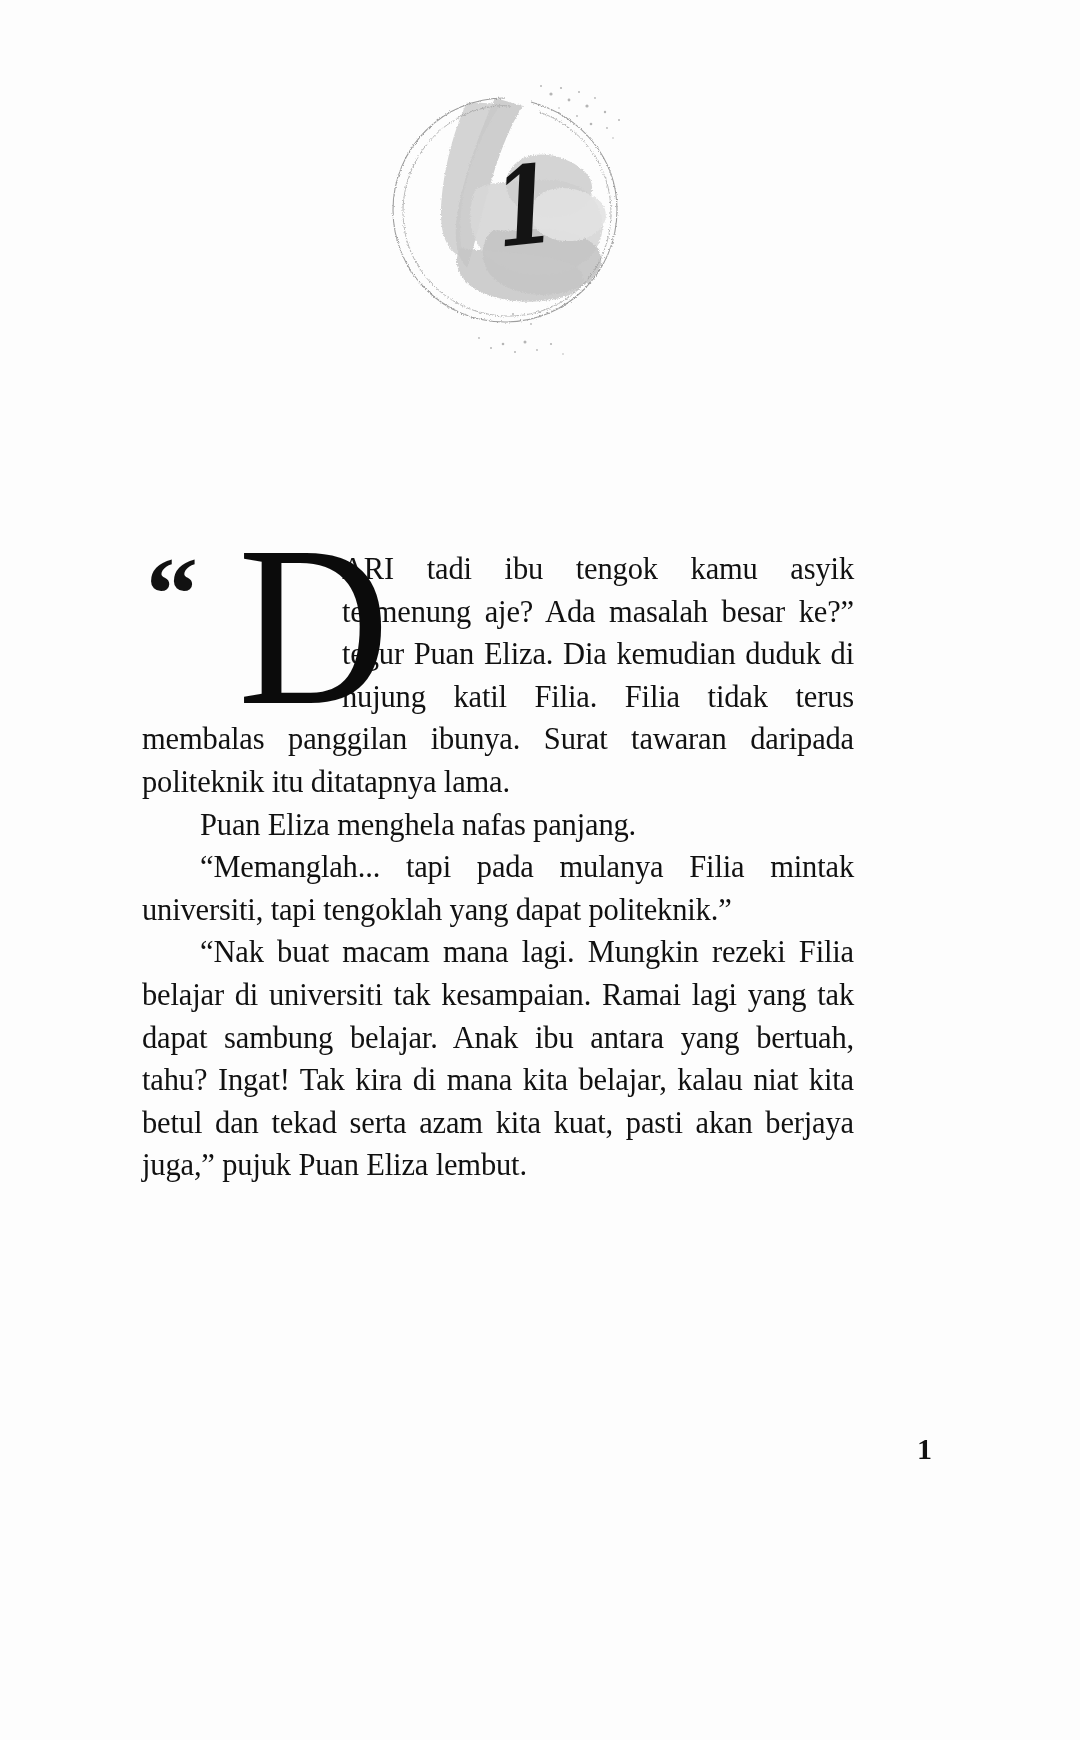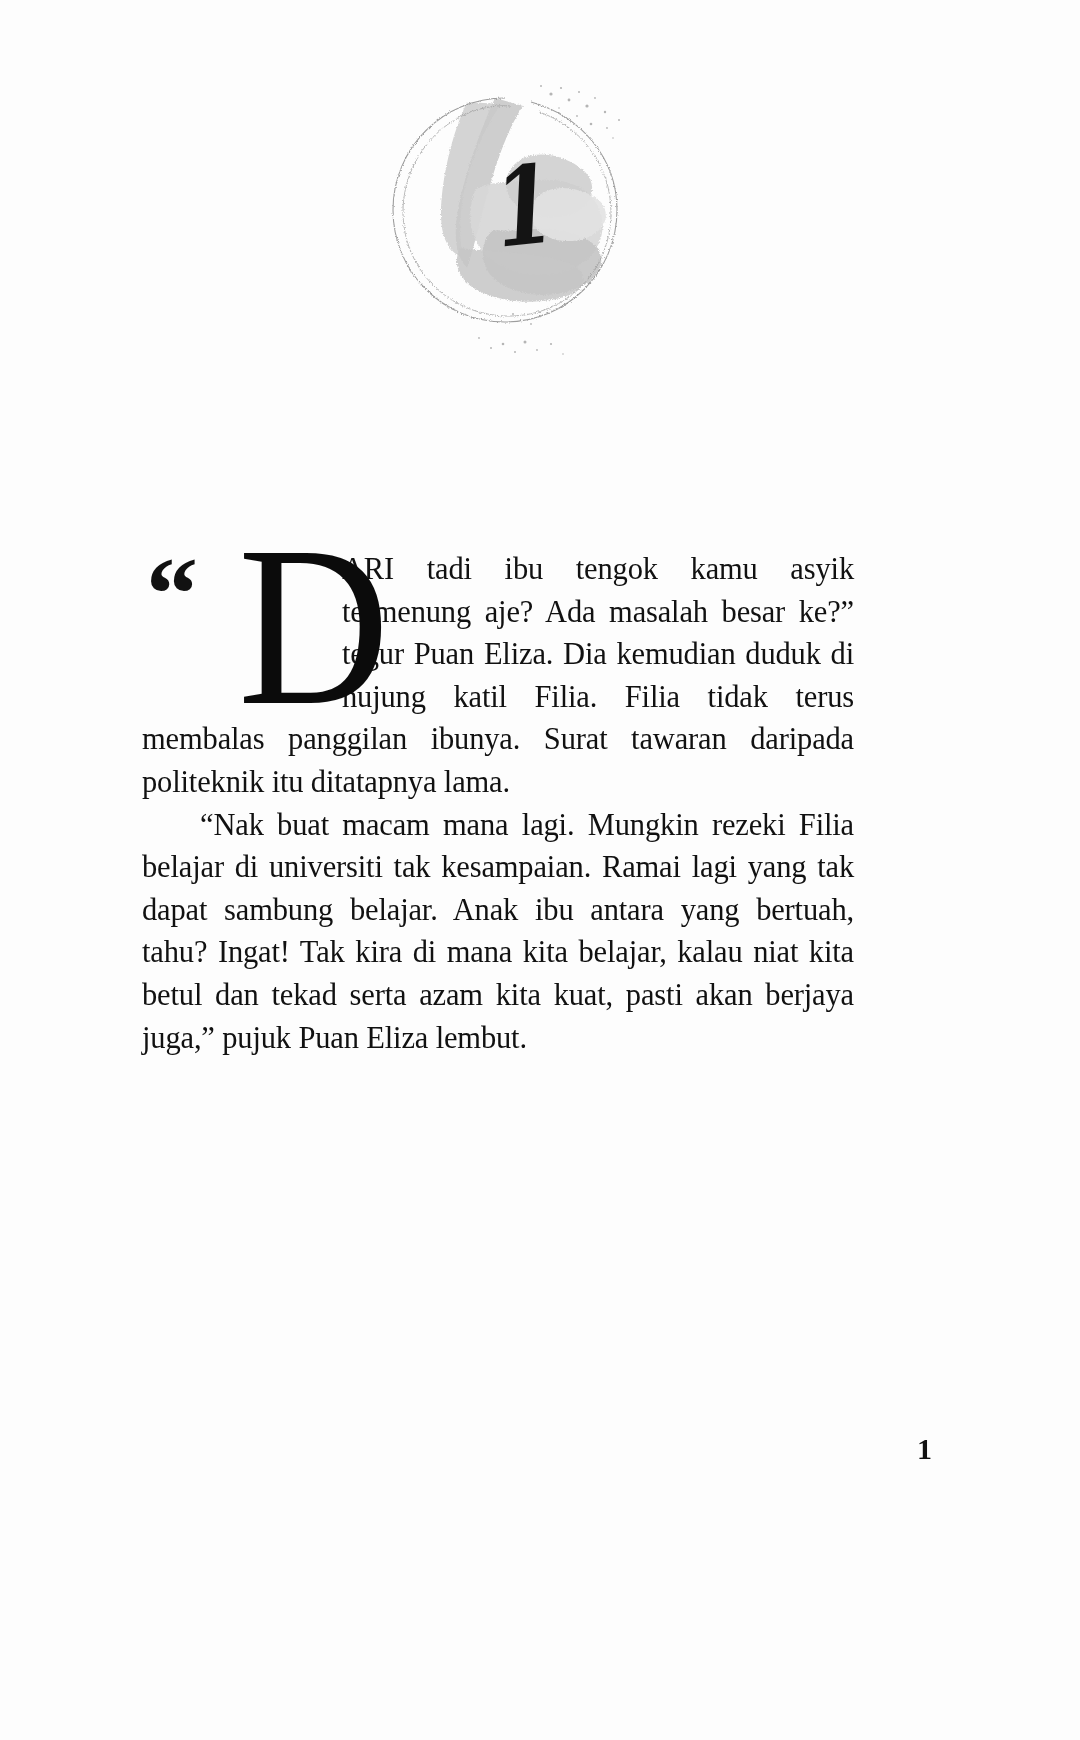--- a/index.html
+++ b/index.html
@@ -210,18 +210,20 @@
 
   <div class="textblock">
 
     <p class="para first">
       <span class="dropcap-wrap">
         <span class="dropcap-quote">“</span>
         <span class="dropcap-letter">D</span>
       </span><span>ARI tadi ibu tengok kamu asyik termenung aje? Ada masalah besar ke?” tegur Puan Eliza. Dia kemudian duduk di hujung katil Filia. Filia tidak terus membalas panggilan ibunya. Surat tawaran daripada politeknik itu ditatapnya lama.</span>
     </p>
 
+    <p class="para">Puan Eliza menghela nafas panjang.</p>
+    <p class="para">“Memanglah... tapi pada mulanya Filia mintak universiti, tapi tengoklah yang dapat politeknik.”</p>
     <p class="para">“Nak buat macam mana lagi. Mungkin rezeki Filia belajar di universiti tak kesampaian. Ramai lagi yang tak dapat sambung belajar. Anak ibu antara yang bertuah, tahu? Ingat! Tak kira di mana kita belajar, kalau niat kita betul dan tekad serta azam kita kuat, pasti akan berjaya juga,” pujuk Puan Eliza lembut.</p>
   </div>
 
   <div class="page-number">1</div>
 
 </div>
 
 </body></html>

